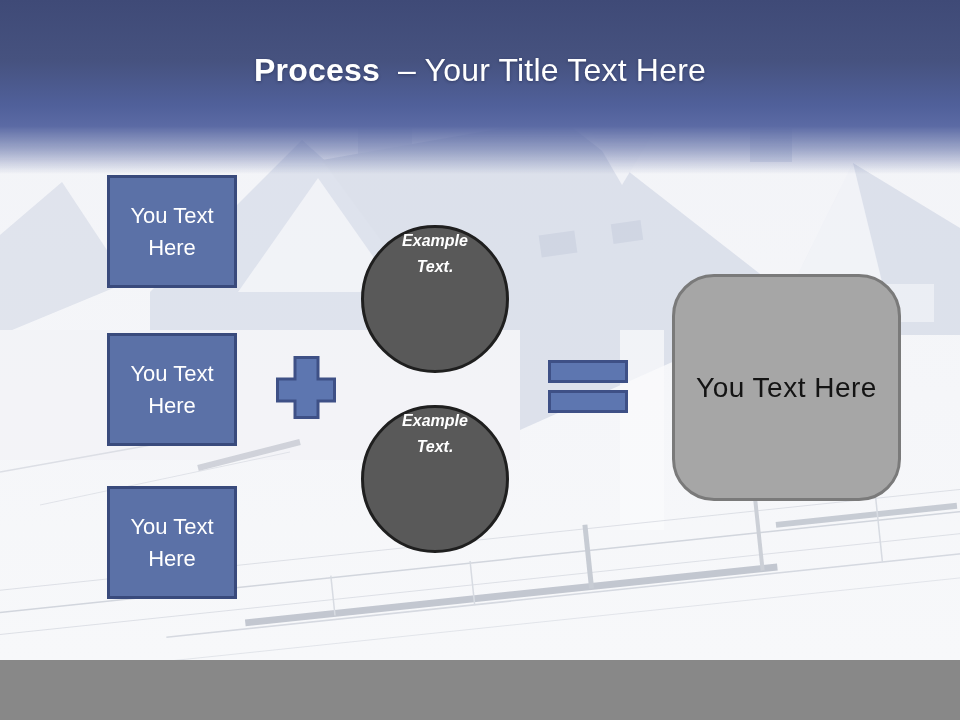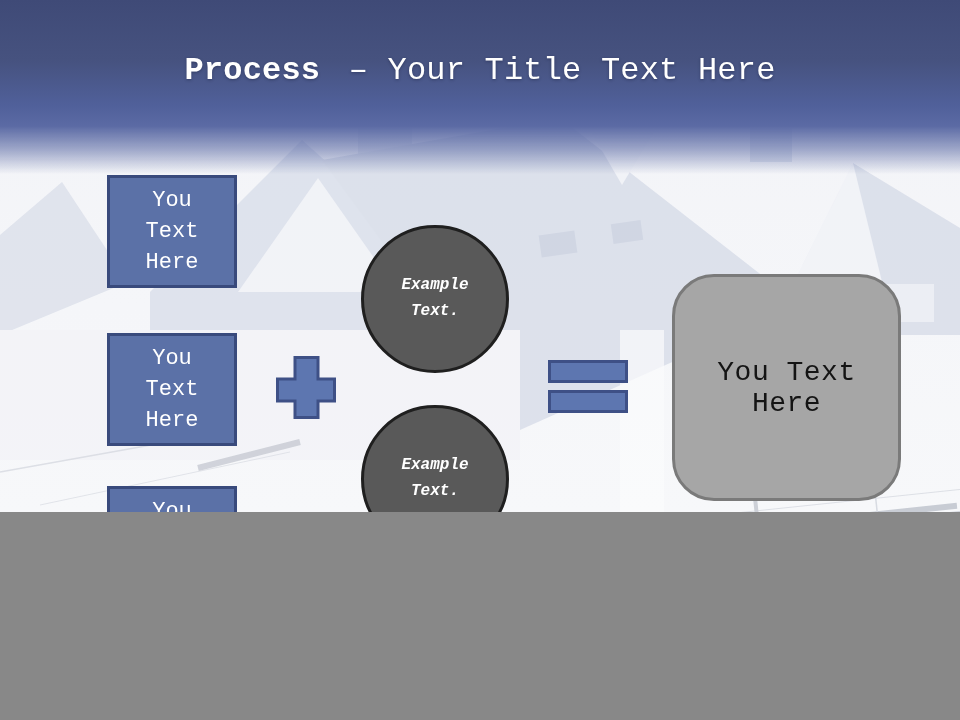--- a/index.html
+++ b/index.html
@@ -1,19 +1,19 @@
 <!DOCTYPE html>
 <html><head>
 <meta charset="utf-8">
 <style>
   html,body{margin:0;padding:0;background:#888;}
   .slide{
-    position:relative;width:960px;height:512px;overflow:hidden;
+    position:relative;width:960px;height:660px;overflow:hidden;
     background:linear-gradient(to bottom,#f2f3f7 0%,#f5f6f9 60%,#f7f8fa 100%);
-    font-family:Liberation Mono, monospace;
+    font-family:Liberation Sans, sans-serif;
   }
   
   .header-gradient{
     position:absolute;left:0;top:0;width:960px;height:178px;z-index:3;pointer-events:none;
     background:linear-gradient(to bottom,
       #3f4a77 0px,#46527f 60px,#50609a 105px,#5b6aa4 126px,
       rgba(91,106,164,0.55) 150px,rgba(240,242,248,0) 174px);
   }
   .slide-title{
     position:absolute;left:0;top:52px;width:960px;z-index:4;
@@ -32,21 +32,21 @@
     color:#ffffff;font-size:22px;line-height:1.42;
   }
   .ibox .lbl{width:100px;}
   .ibox1{top:175px}.ibox2{top:333px}.ibox3{top:486px}
   .op{position:absolute;z-index:5;}
   .op-plus{left:276px;top:356px;}
   .op-eq{left:548px;top:360px;}
   .pcircle{
     position:absolute;left:361px;width:148px;height:148px;box-sizing:border-box;
     background:#595959;border:3px solid #1f1f1f;border-radius:50%;z-index:6;
-    display:flex;align-items:center;justify-content:center;text-align:center;
+    display:flex;align-items:flex-start;justify-content:center;text-align:center;
     color:#ffffff;font-size:16px;font-weight:700;font-style:italic;line-height:1.6;
   }
   .pcircle .lbl{width:92px;}
   .pc1{top:225px}.pc2{top:405px}
   .result-box{
     position:absolute;left:672px;top:274px;width:229px;height:227px;box-sizing:border-box;
     background:#a6a6a6;border:3px solid #7a7a7a;border-radius:42px;z-index:5;
     display:flex;align-items:center;justify-content:center;text-align:center;
     color:#141414;font-size:28px;letter-spacing:.5px;
   }

